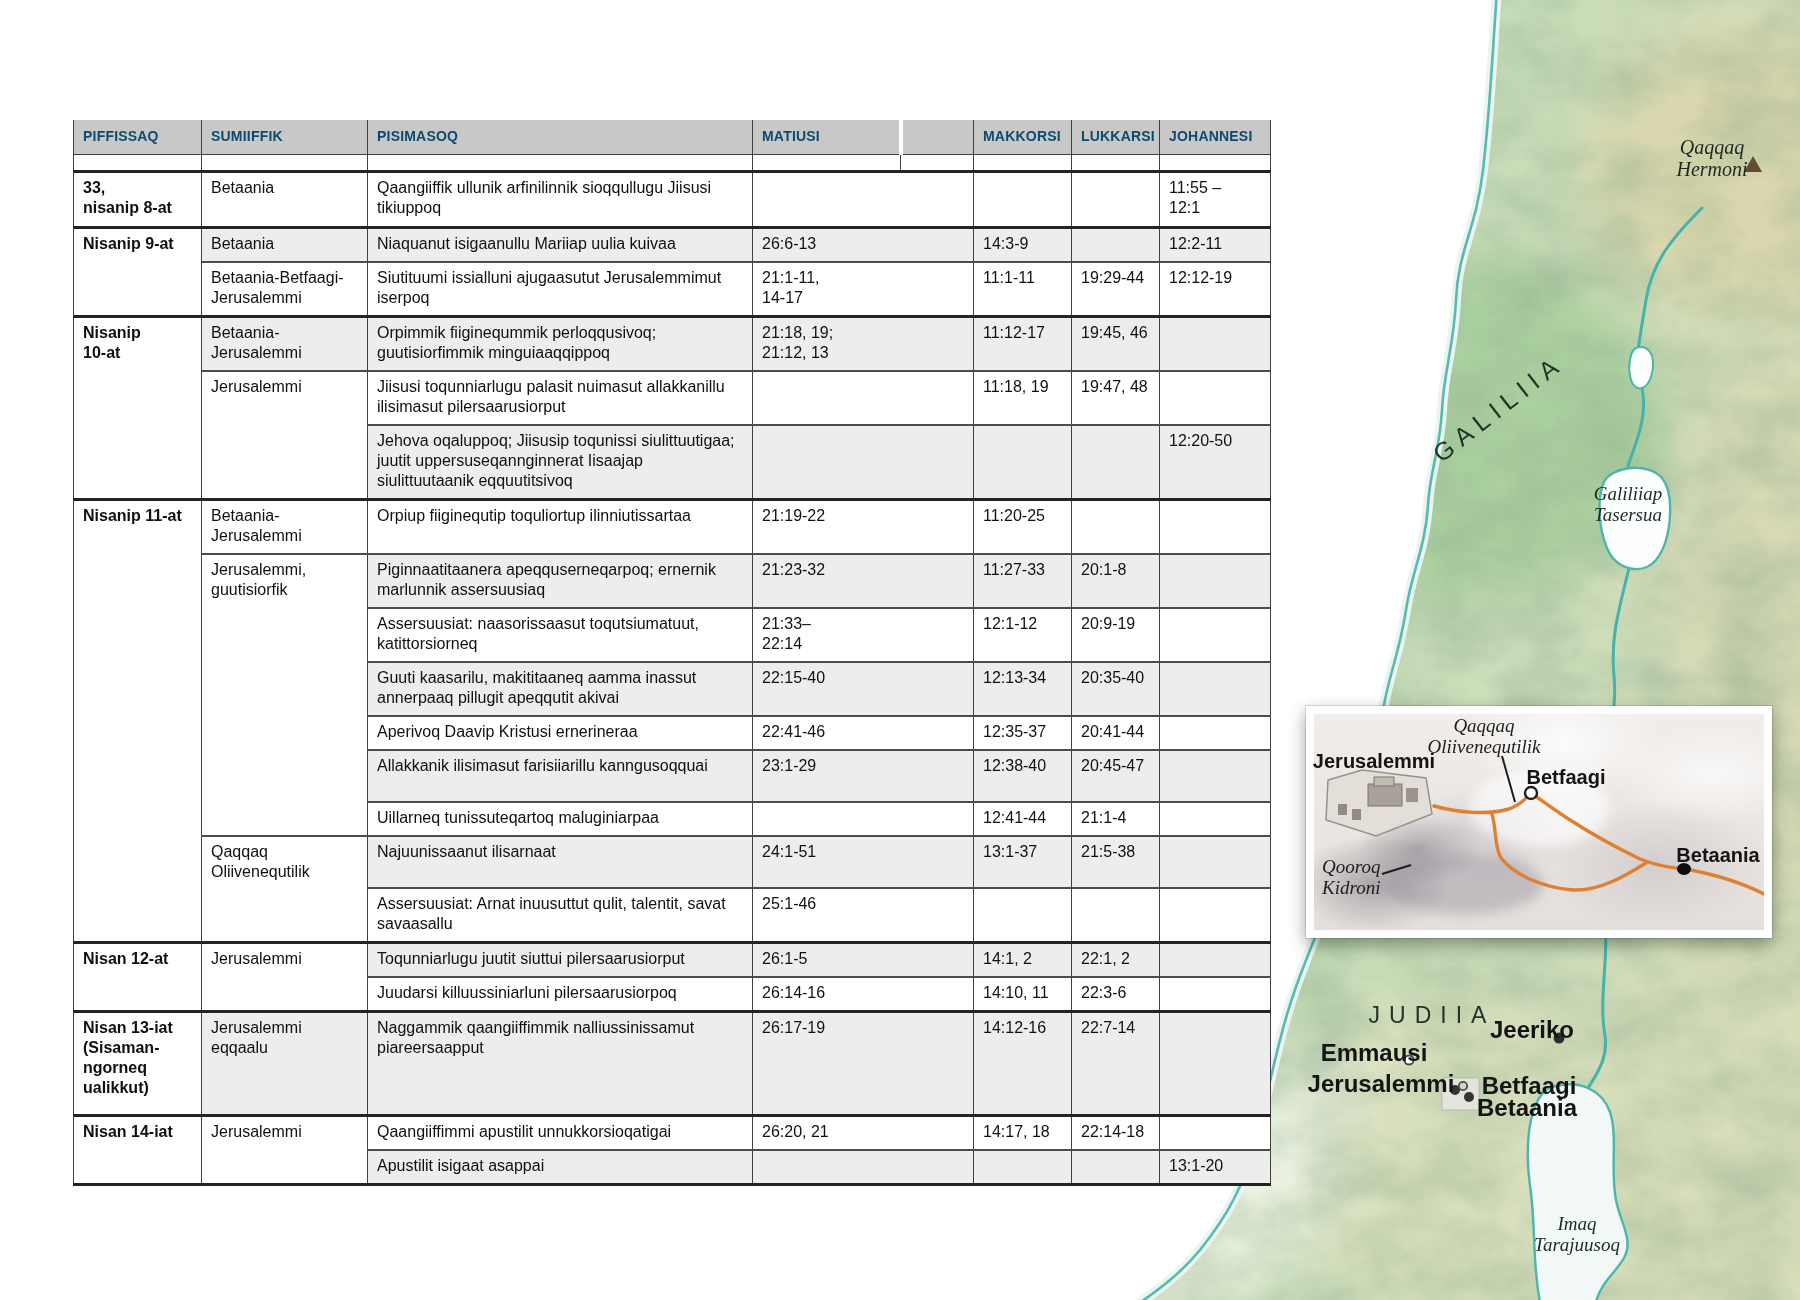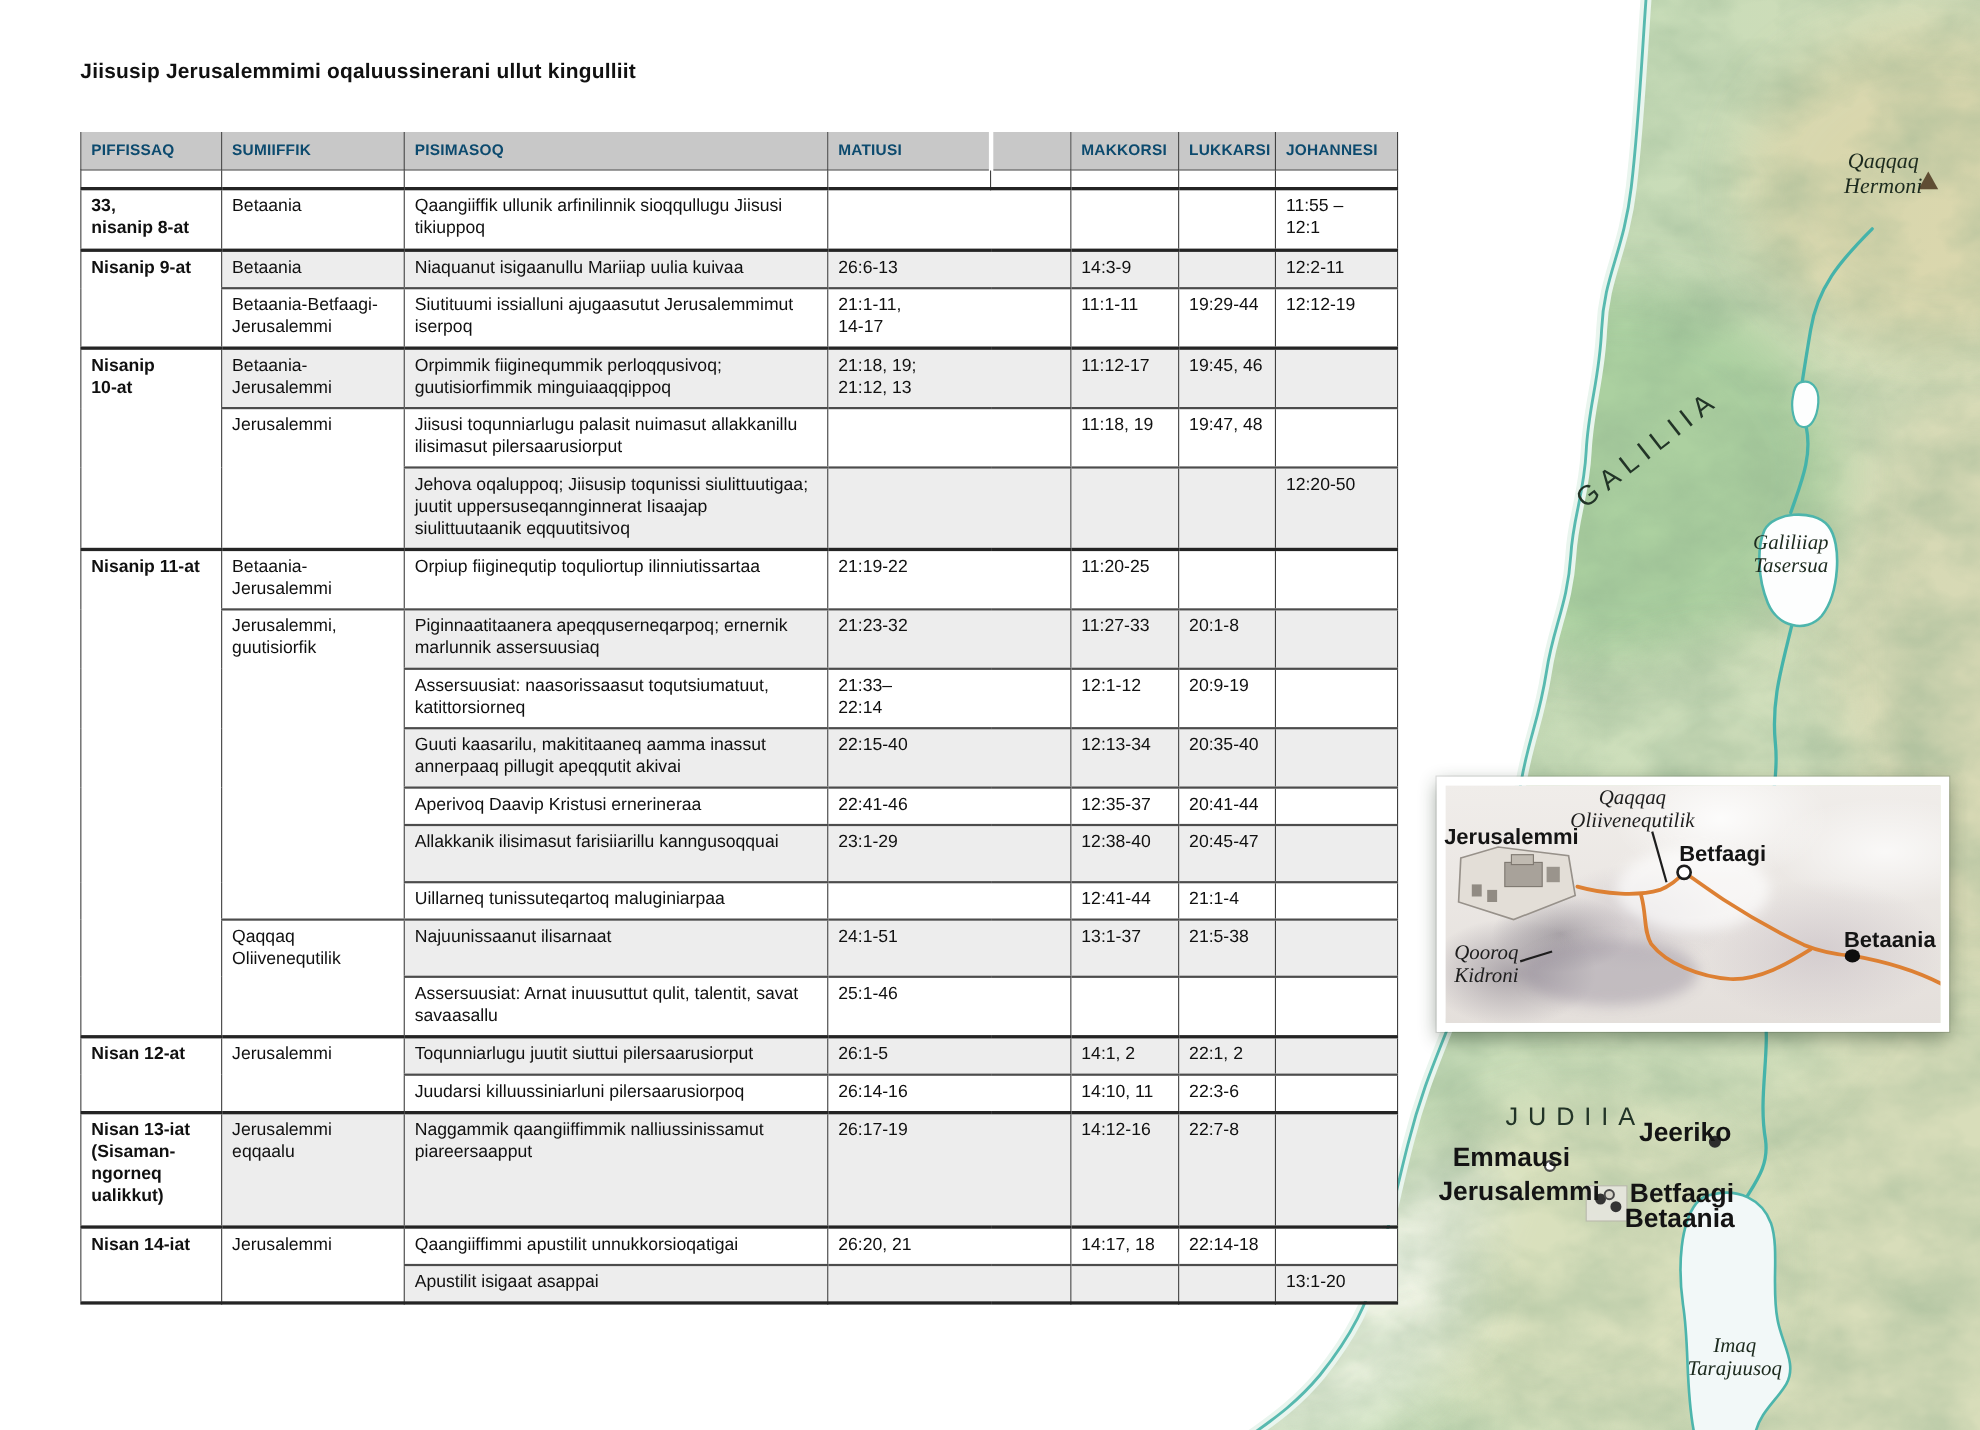--- a/index.html
+++ b/index.html
@@ -159,21 +159,20 @@
     </svg>
     <div class="ilabel serif-it pre" style="left:170px;top:2px;">Qaqqaq
 Oliivenequtilik</div>
     <div class="ilabel city" style="left:60px;top:36px;">Jerusalemmi</div>
     <div class="ilabel city" style="left:252px;top:52px;">Betfaagi</div>
     <div class="ilabel city" style="left:404px;top:130px;">Betaania</div>
     <div class="ilabel left serif-it pre" style="left:8px;top:143px;">Qooroq
 Kidroni</div>
   </div>
 
-  <div class="doc-title">Jiisusip Jerusalemmimi oqaluussinerani ullut kingulliit</div>
 
   <table class="chron">
     <colgroup>
       <col style="width:128px">
         <col style="width:166px">
         <col style="width:385px">
       <col style="width:148px">
         <col style="width:73px">
       <col style="width:98px">
         <col style="width:88px">
@@ -355,21 +354,21 @@
       <tr class="gs" style="height:104px">
         <td class="date pre">Nisan 13-iat
 (Sisaman-
 ngorneq
 ualikkut)</td>
         <td class="g pre">Jerusalemmi
 eqqaalu</td>
         <td class="g">Naggammik qaangiiffimmik nalliussinissamut piareersaapput</td>
         <td class="g" colspan="2">26:17-19</td>
         <td class="g">14:12-16</td>
-        <td class="g">22:7-8</td>
+        <td class="g">22:7-14</td>
         <td class="g"></td>
       </tr>
 
       <tr class="gs" style="height:30px">
         <td class="date pre" rowspan="2">Nisan 14-iat</td>
         <td class="w pre" rowspan="2">Jerusalemmi</td>
         <td class="w">Qaangiiffimmi apustilit unnukkorsioqatigai</td>
         <td class="w" colspan="2">26:20, 21</td>
         <td class="w">14:17, 18</td>
         <td class="w">22:14-18</td>

